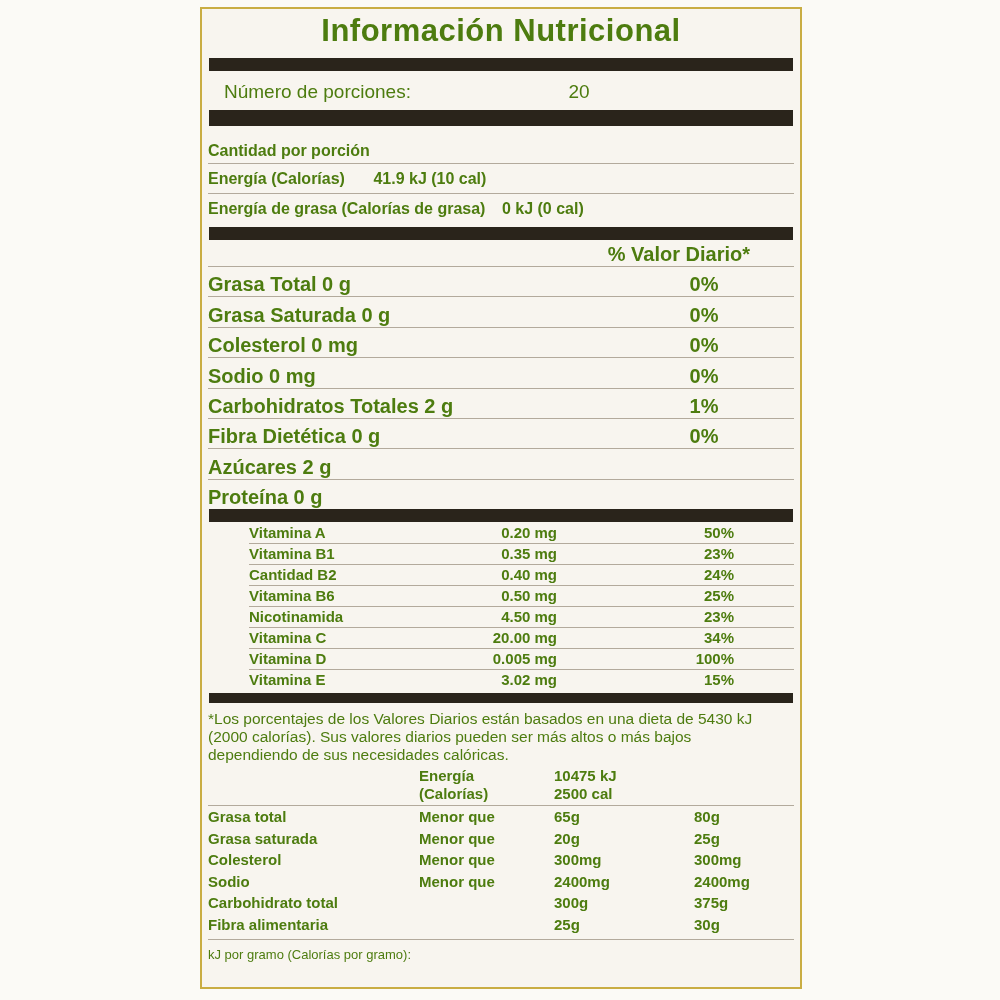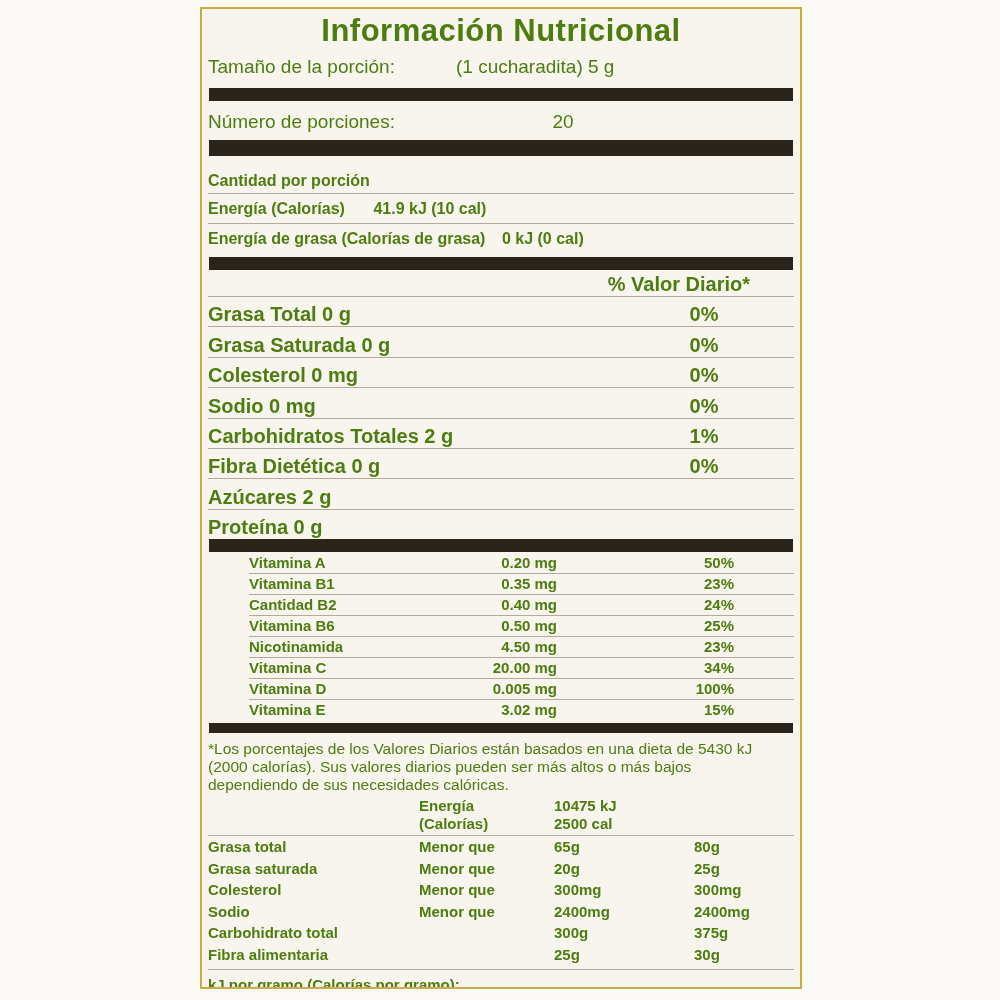--- a/index.html
+++ b/index.html
@@ -29,21 +29,21 @@
     font-size: 31px;
     font-weight: bold;
     margin-top: 3px;
     line-height: 38px;
     letter-spacing: 0.5px;
   }
 
   .kvrow { position: relative; font-size: 19px; height: 26px; line-height: 26px; }
   .kvrow.serving { margin-top: 4px; }
   .kvrow .val-serving { position: absolute; left: 248px; }
-  .kvrow.servings { margin-top: 8px; }
+  .kvrow.servings { margin-top: 8px; margin-left: 16px; }
   .kvrow .val-count { position: absolute; left: 300px; width: 110px; text-align: center; }
 
   .bar { height: 13px; background: #2a241b; margin: 0 1px; }
   .bar1 { margin-top: 8px; }
   .bar2 { margin-top: 5px; height: 16px; }
   .bar3 { margin-top: 4px; }
   .bar4 { }
   .bar5 { height: 10px; margin-top: 3px; }
 
   .hair { border-bottom: 1px solid #b3aa9c; }
@@ -89,35 +89,31 @@
   .ref-table { margin-top: 3px; font-size: 15px; font-weight: bold; }
   .trow {
     display: grid;
     grid-template-columns: 211px 135px 140px auto;
     line-height: 18px;
   }
   .trow.thead { padding-bottom: 2px; border-bottom: 1px solid #b3aa9c; }
   .trow.tbody-row { height: 21.6px; align-items: center; }
   .hair-bottom { border-bottom: 1px solid #b3aa9c; height: 3px; }
 
-  .kjg { font-size: 15px; font-weight: bold; margin-top: 5px; }
+  .kjg { font-size: 13px; font-weight: normal; margin-top: 5px; }
   .kjg .kjg-title { height: 20px; line-height: 20px; }
 </style>
 </head>
 <body>
 
 <div class="label">
   <div class="inner">
 
     <div class="title">Información Nutricional</div>
 
-    <div class="kvrow serving">
-      <span>Tamaño de la porción:</span>
-      <span class="val-serving">(1 cucharadita) 5 g</span>
-    </div>
 
     <div class="bar bar1"></div>
 
     <div class="kvrow servings">
       <span>Número de porciones:</span>
       <span class="val-count">20</span>
     </div>
 
     <div class="bar bar2"></div>
 

